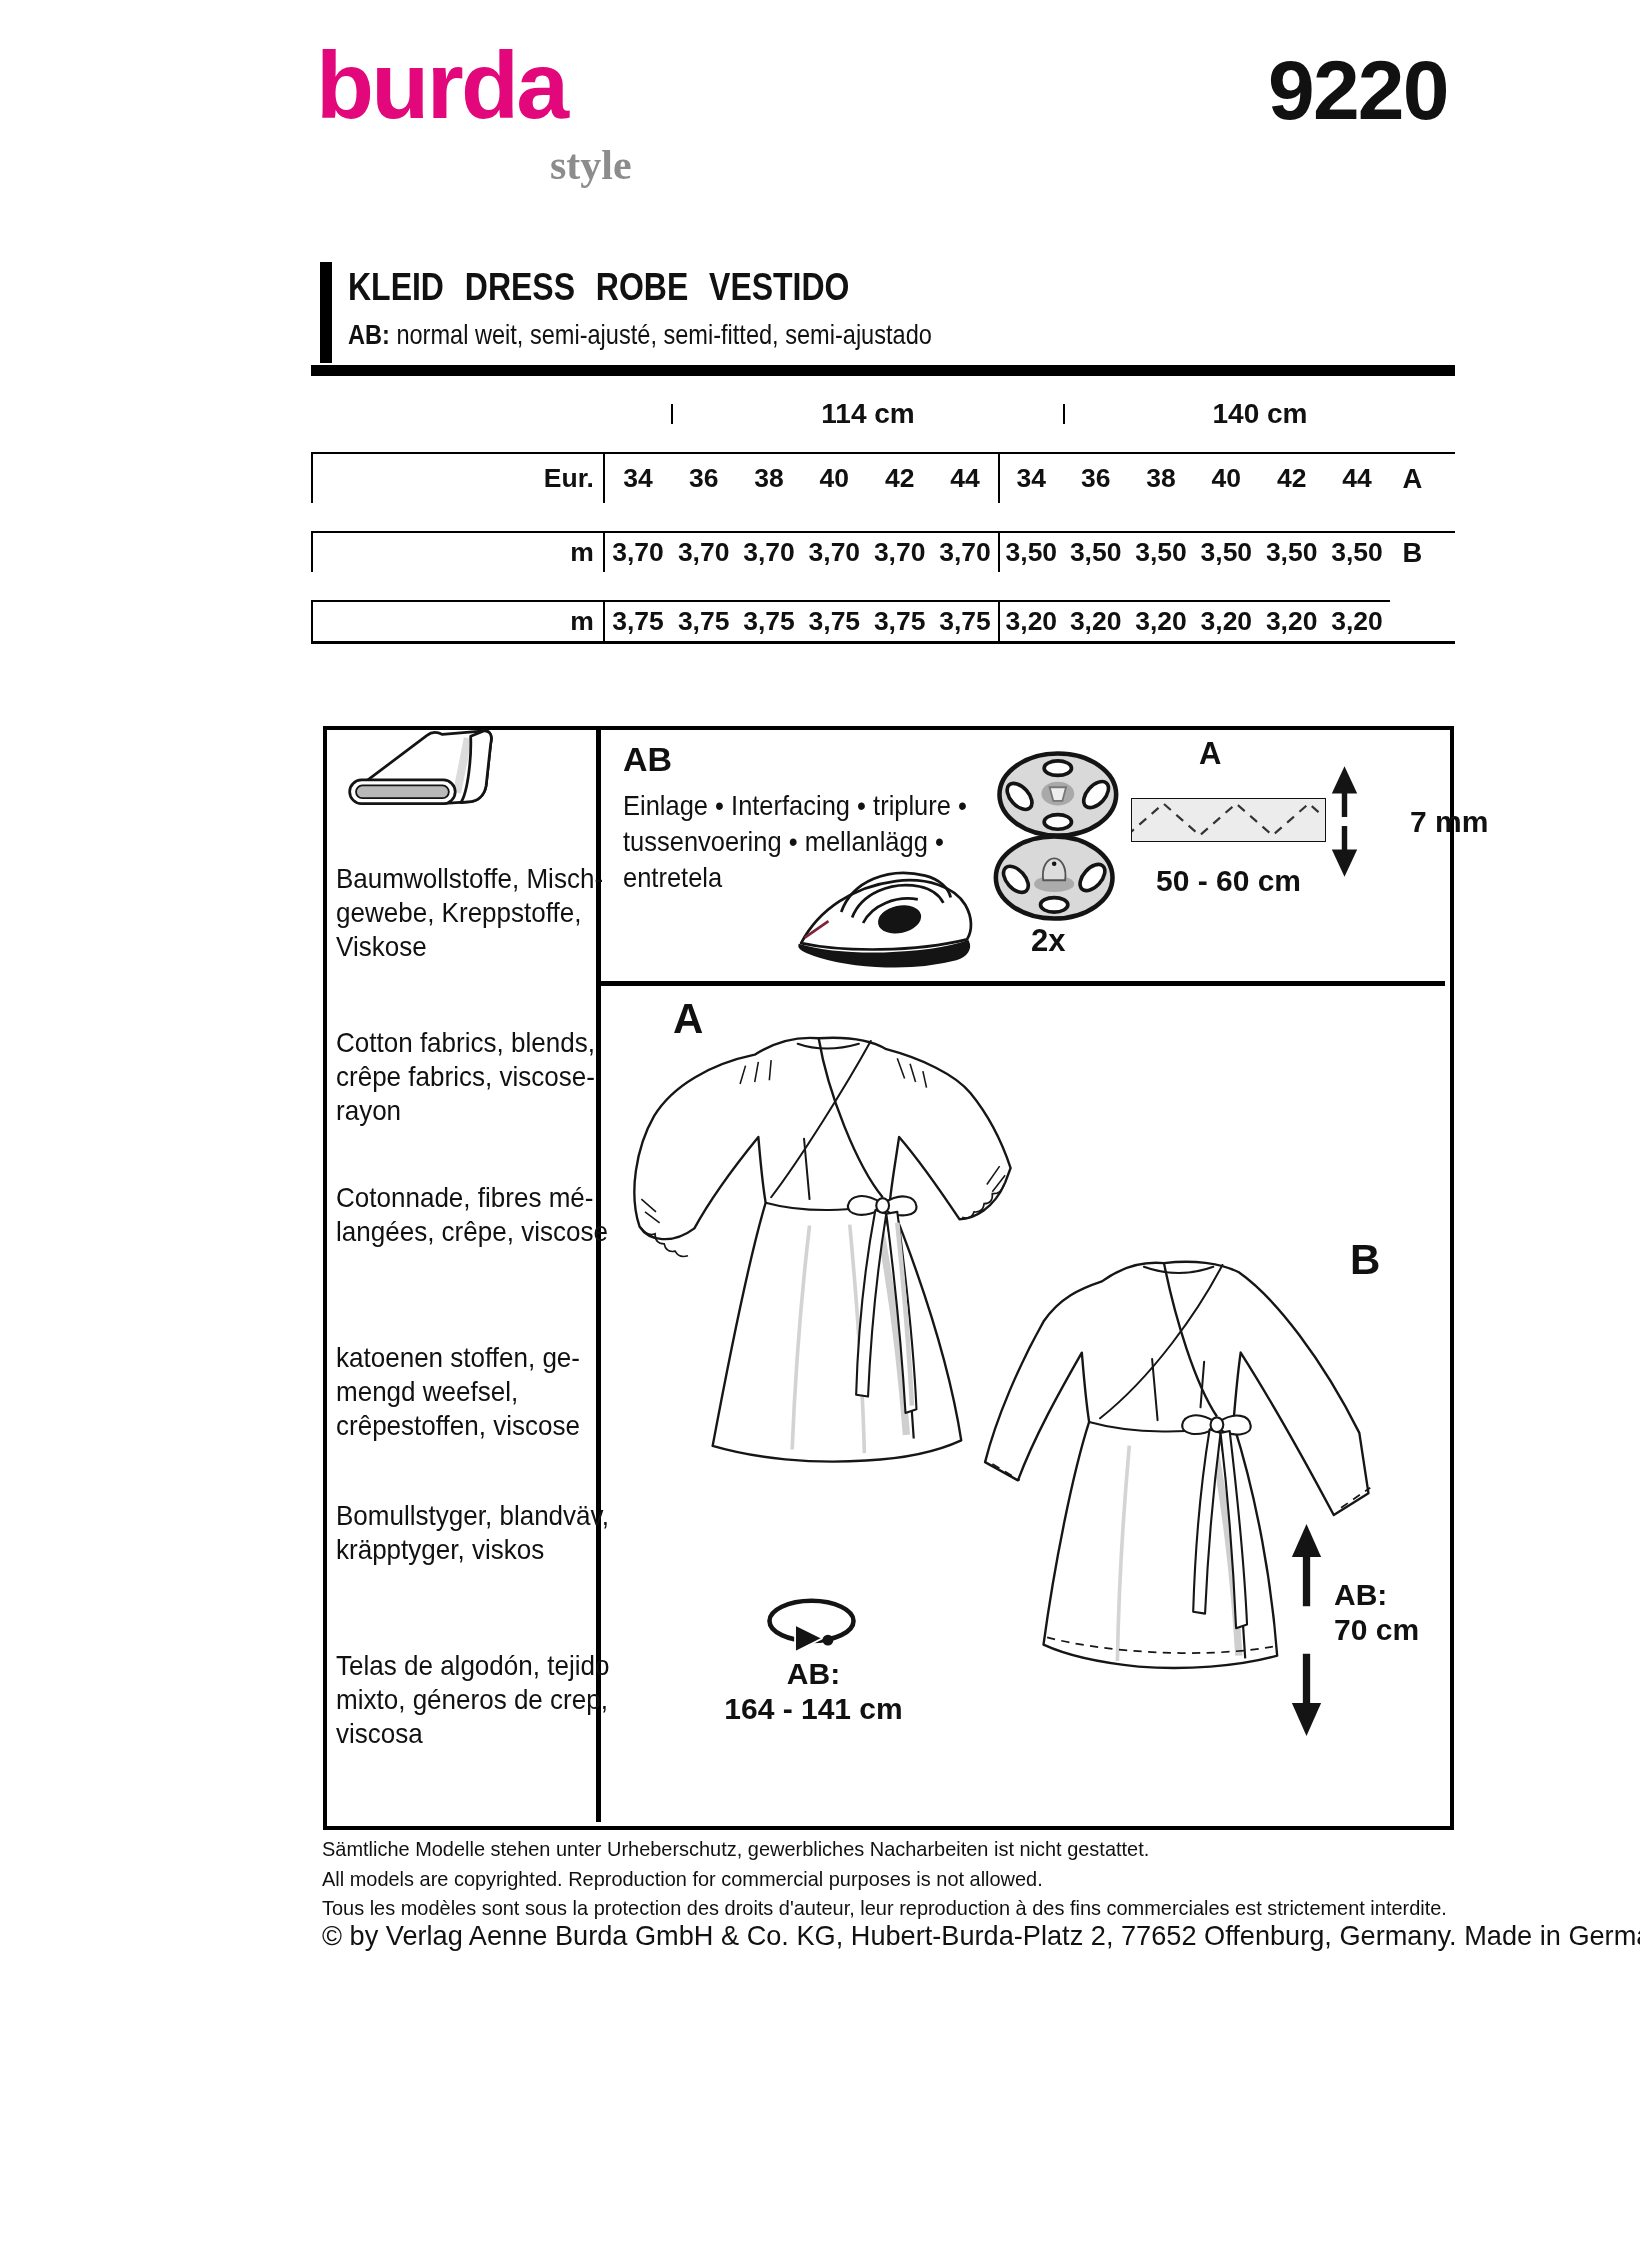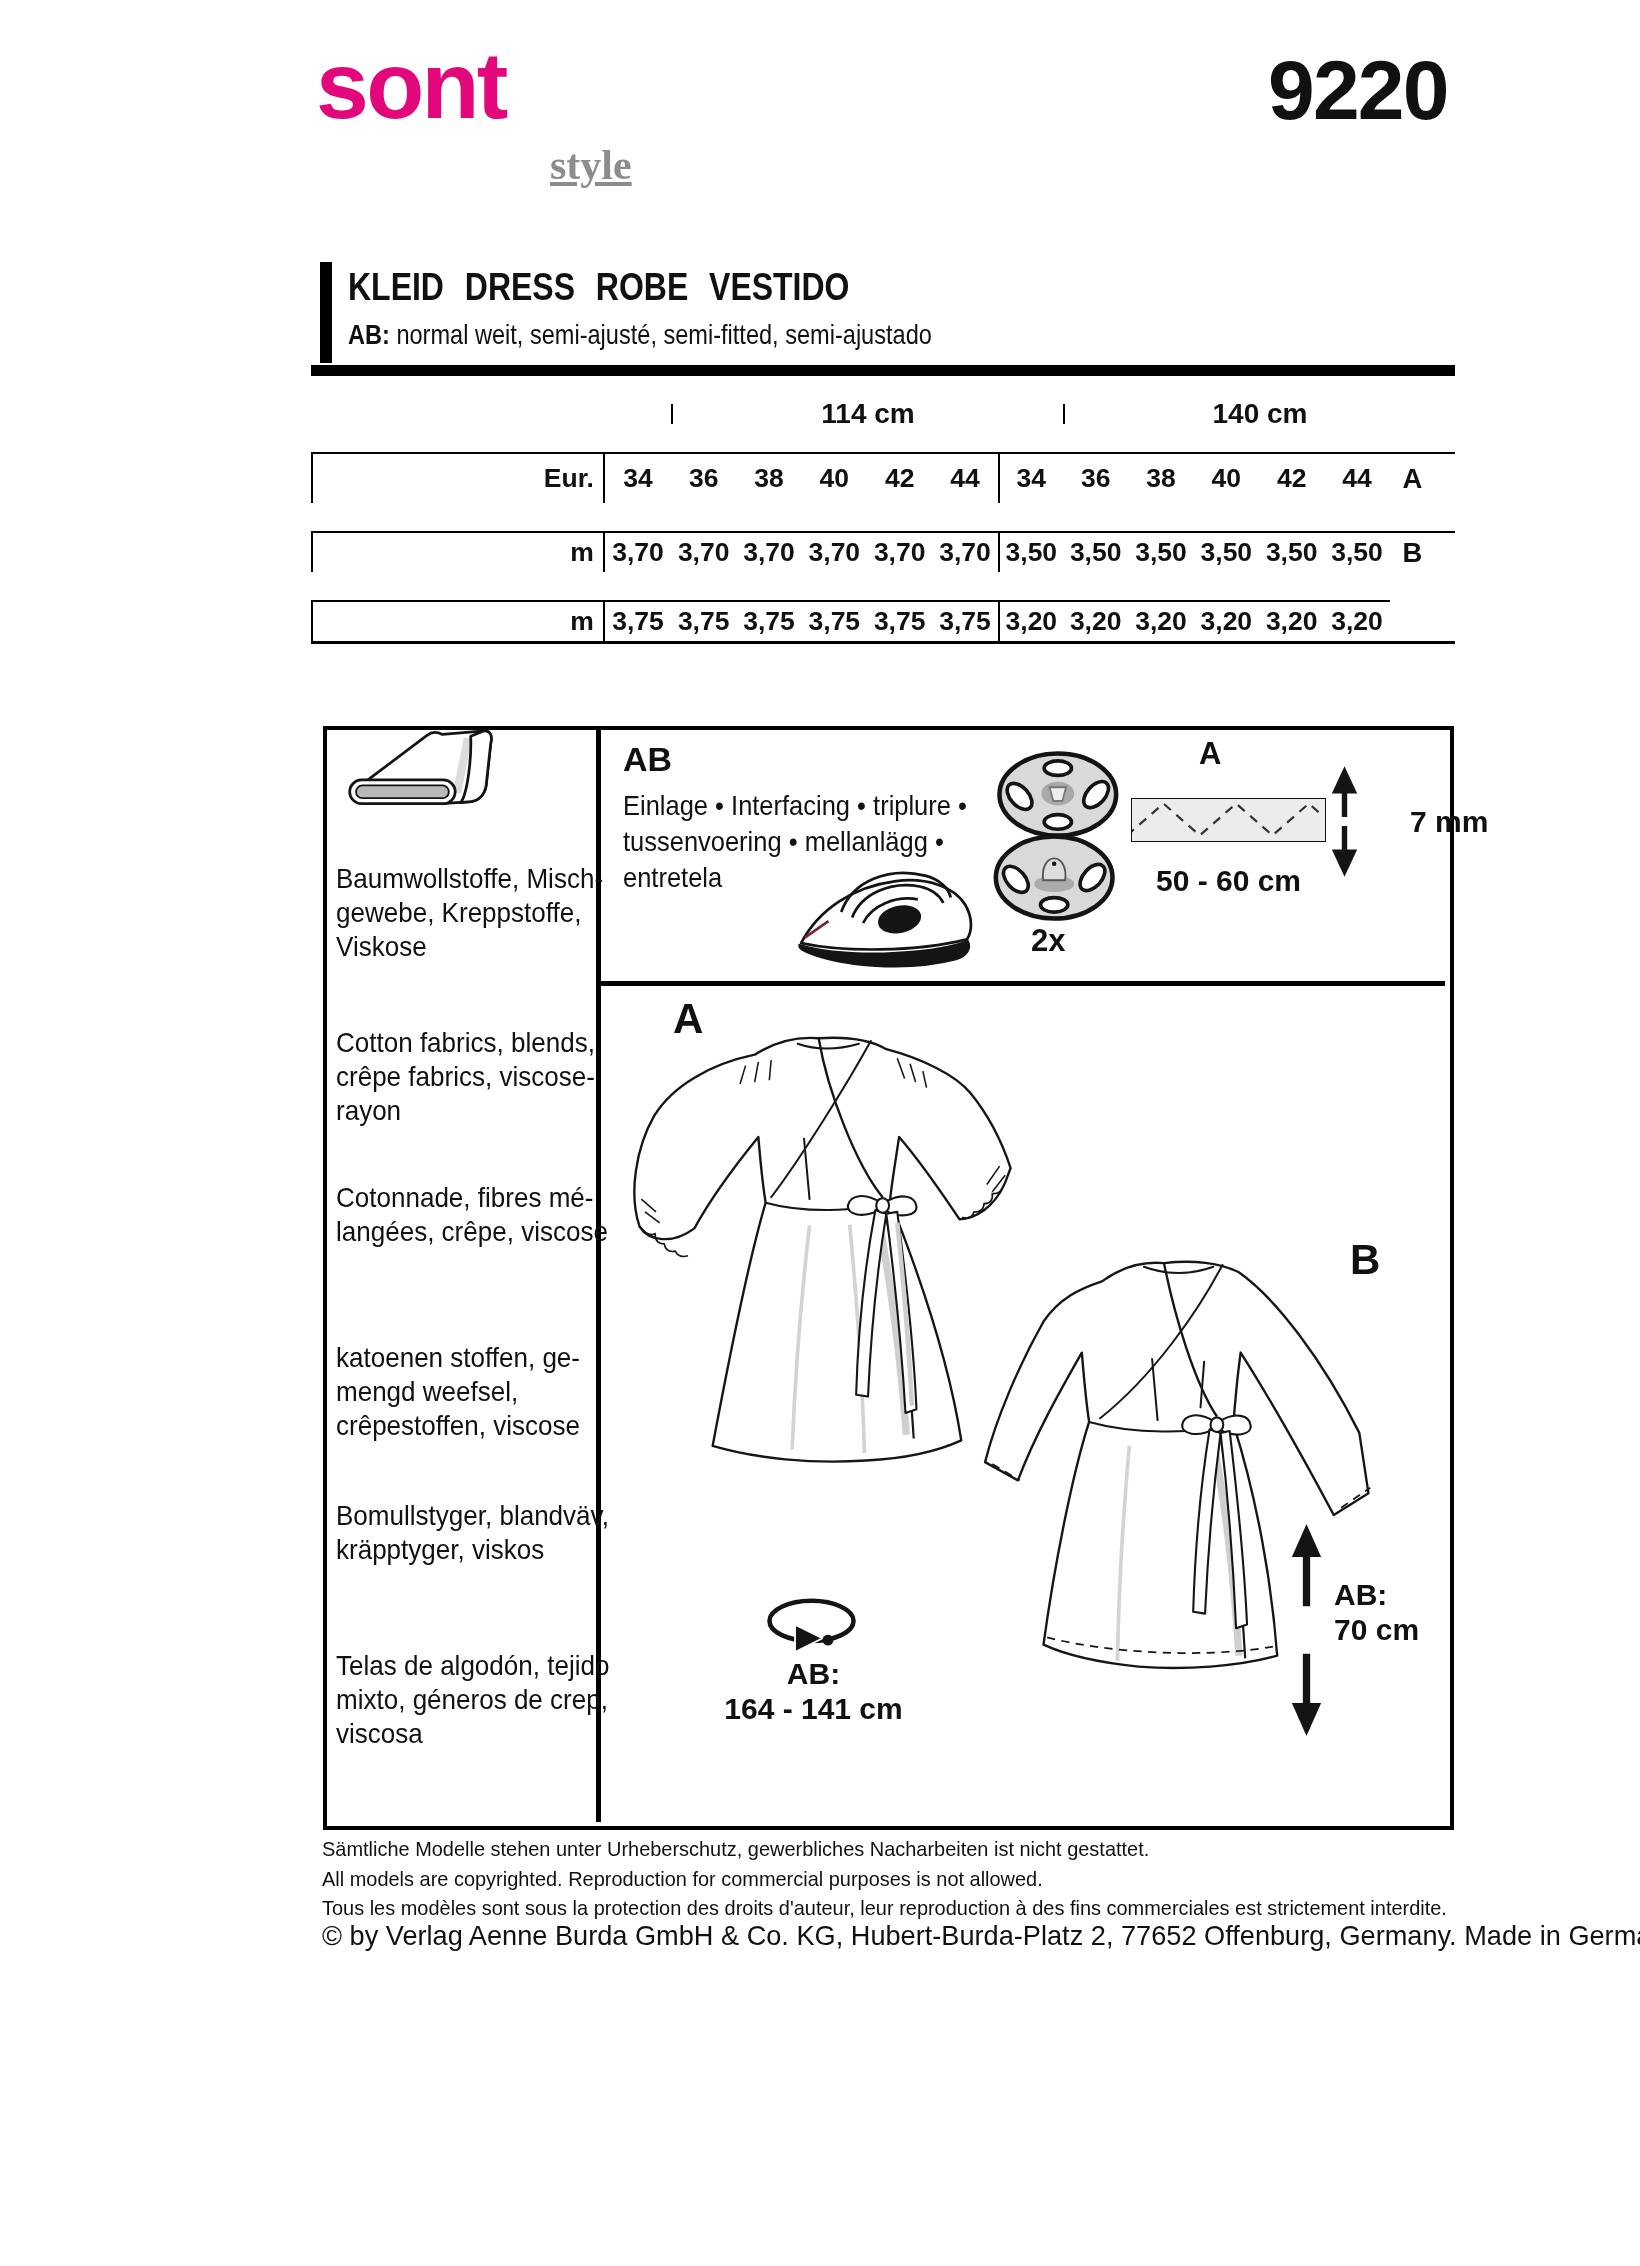--- a/index.html
+++ b/index.html
@@ -46,22 +46,22 @@
   
   .foot-small{font-size:21px;line-height:1;white-space:nowrap;transform:scaleX(.95);transform-origin:0 0;}
   .foot-big{font-size:28px;line-height:1;white-space:nowrap;transform:scaleX(.97);transform-origin:0 0;}
   svg{display:block;}
 </style>
 </head>
 <body>
 
 <div id="page">
 
-  <div class="abs logo" style="left:316px;top:38px;">sont</div>
-  <div class="abs logo-sub" style="left:550px;top:144px;text-decoration:underline;">style</div>
+  <div class="abs logo" style="left:316px;top:38px;">burda</div>
+  <div class="abs logo-sub" style="left:550px;top:144px;">style</div>
   <div class="abs pattern-no" style="left:1268px;top:48px;">9220</div>
 
   <div class="abs title-bar" style="left:320px;top:262px;"></div>
   <div class="abs main-title" style="left:348px;top:267px;">KLEID DRESS ROBE VESTIDO</div>
   <div class="abs fit-line" style="left:348px;top:319px;"><b>AB:</b><span> normal weit, semi-ajusté, semi-fitted, semi-ajustado</span></div>
 
   <div class="abs sizetable">
 
     <div class="c" style="grid-column:1 / span 2;"></div>
     <div class="c bl hdrcm" style="grid-column:3 / span 6;">114 cm</div>

